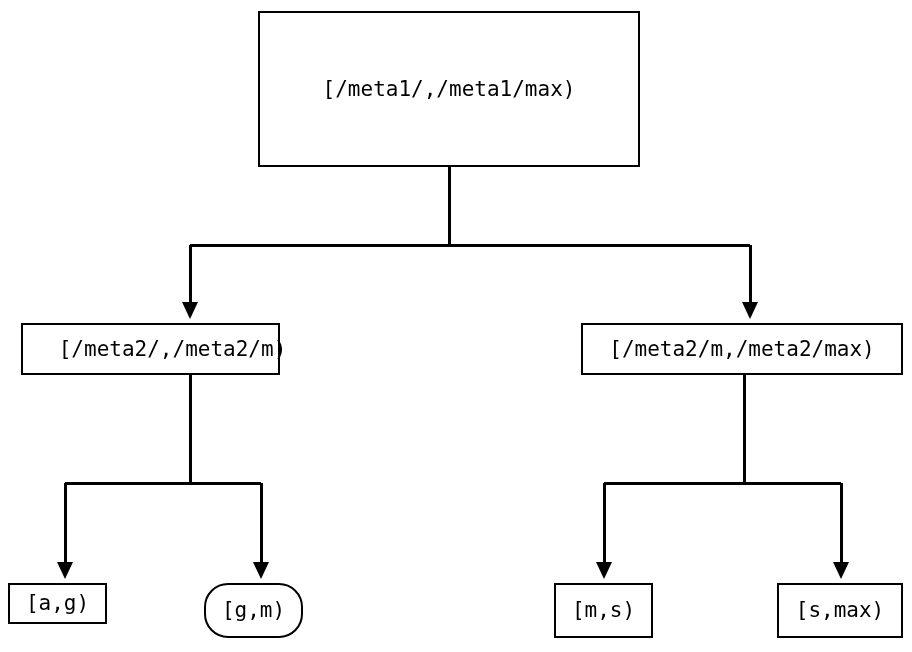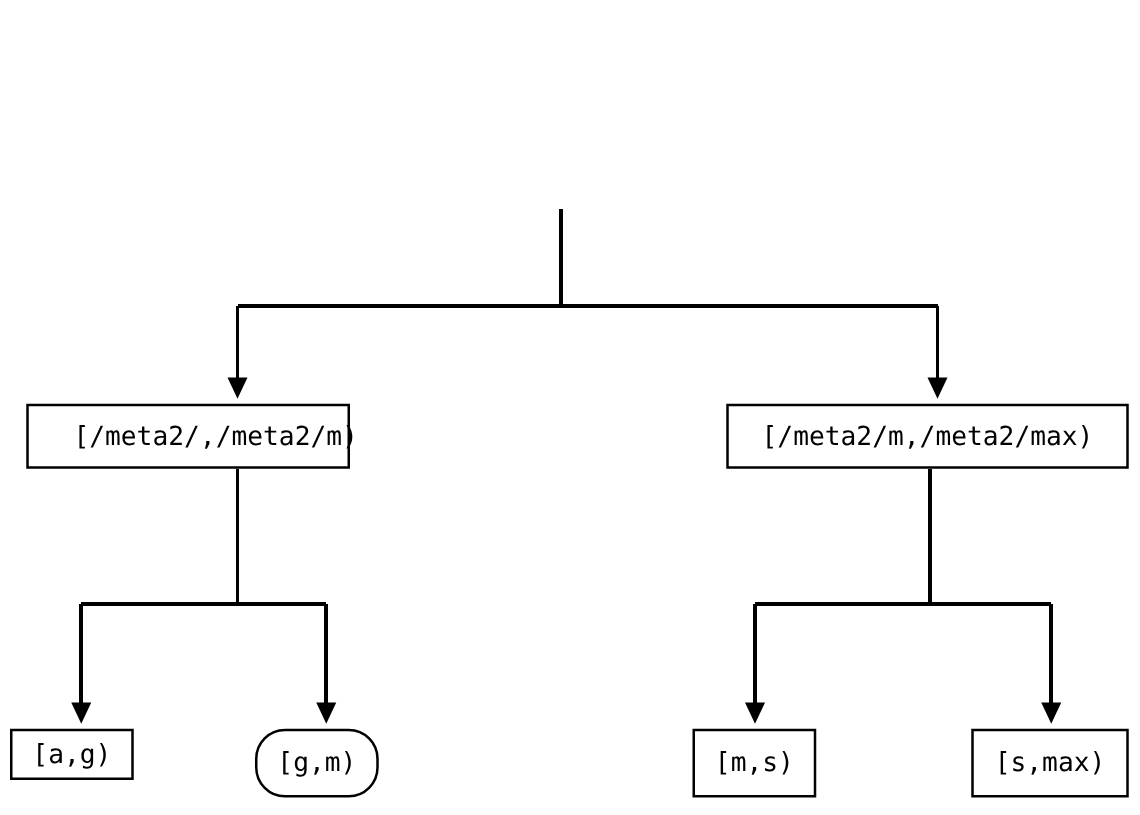--- a/index.html
+++ b/index.html
@@ -62,20 +62,23 @@
       <line x1="261" y1="483" x2="261" y2="562" stroke="#000000" stroke-width="3" shape-rendering="crispEdges"></line>
       <polygon points="253,562 269,562 261,579" fill="#000000"></polygon>
       <line x1="744" y1="375" x2="744" y2="483" stroke="#000000" stroke-width="3" shape-rendering="crispEdges"></line>
       <line x1="604" y1="483" x2="841" y2="483" stroke="#000000" stroke-width="3" shape-rendering="crispEdges"></line>
       <line x1="604" y1="483" x2="604" y2="562" stroke="#000000" stroke-width="3" shape-rendering="crispEdges"></line>
       <polygon points="596,562 612,562 604,579" fill="#000000"></polygon>
       <line x1="841" y1="483" x2="841" y2="562" stroke="#000000" stroke-width="3" shape-rendering="crispEdges"></line>
       <polygon points="833,562 849,562 841,579" fill="#000000"></polygon>
     </svg>
 
+  <div class="node-box level-root" style="left: 258px; top: 11px; width: 382px; height: 156px;">
+    <span class="node-label">[/meta1/,/meta1/max)</span>
+  </div>
 
   <div class="node-box level-mid" style="left: 21px; top: 323px; width: 259px; height: 52px; padding-left: 44px;">
     <span class="node-label">[/meta2/,/meta2/m)</span>
   </div>
 
   <div class="node-box level-mid" style="left: 581px; top: 323px; width: 322px; height: 52px;">
     <span class="node-label">[/meta2/m,/meta2/max)</span>
   </div>
 
   <div class="node-box level-leaf" style="left: 8px; top: 583px; width: 99px; height: 41px;">

